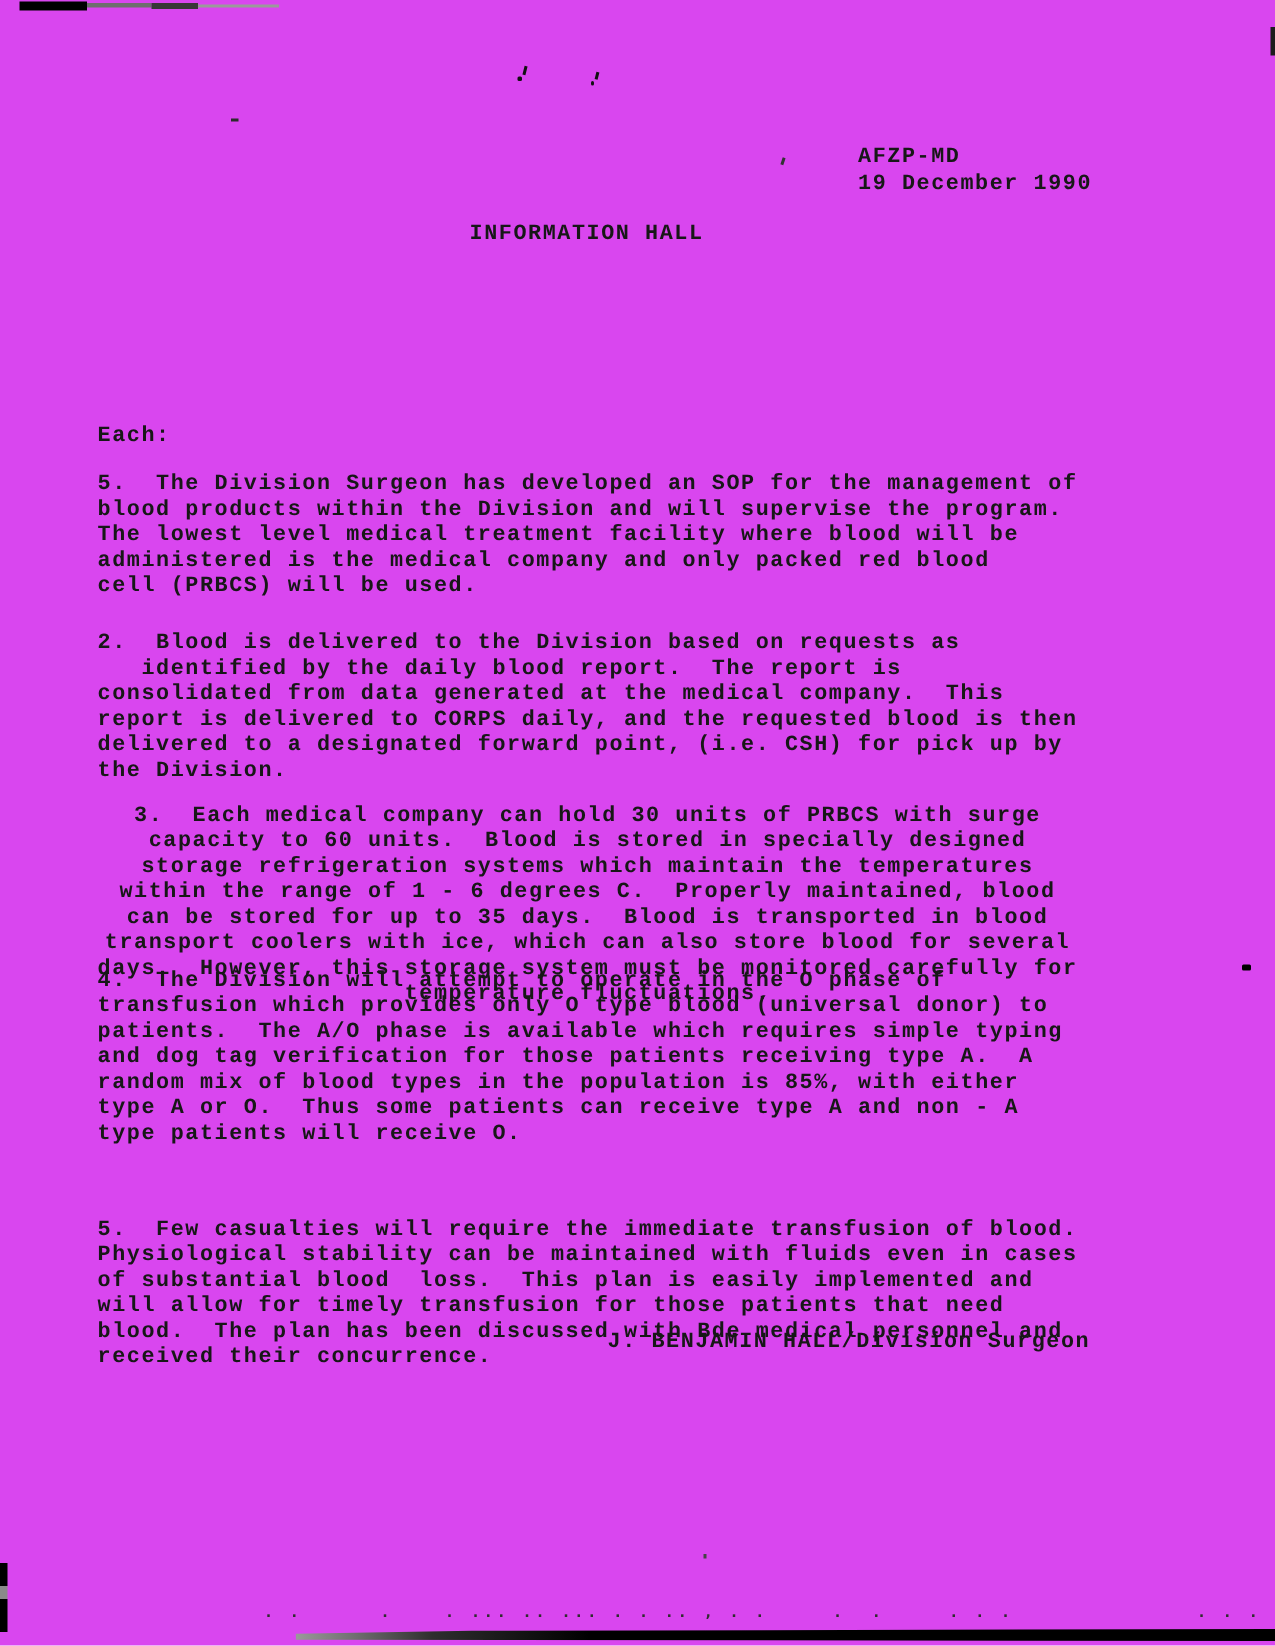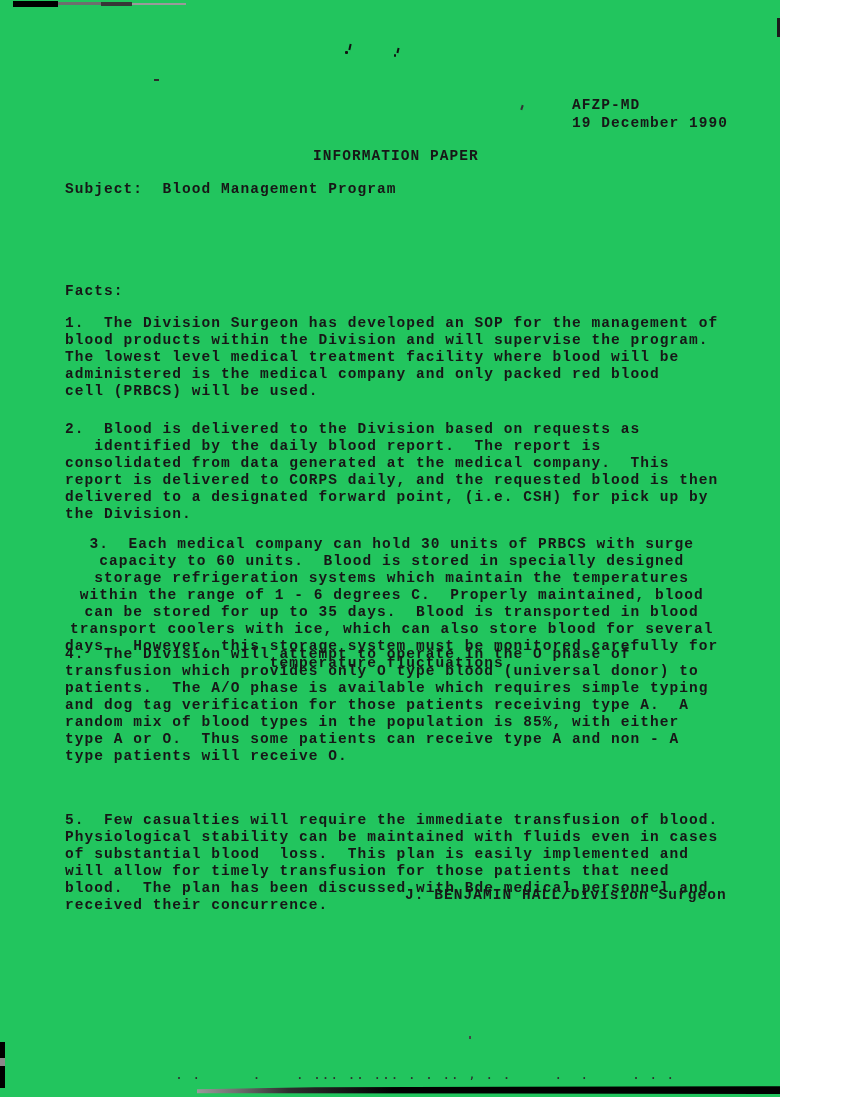--- a/index.html
+++ b/index.html
@@ -2,23 +2,23 @@
 <html><head>
 <meta charset="utf-8">
 <style>
   html, body {
     margin: 0;
     padding: 0;
     background: #ffffff;
   }
   .page {
     position: relative;
-    width: 780px;
+    width: 850px;
     height: 1097px;
-    background: #22c55e;
+    background: #d946ef;
     overflow: hidden;
   }
   
   .txt {
     position: absolute;
     font-family: "Liberation Mono", "DejaVu Sans Mono", monospace;
     font-weight: bold;
     font-size: 14.5px;
     line-height: 17px;
     letter-spacing: 1.05px;
@@ -105,28 +105,27 @@
     <div class="mark-dot"></div>
   </div>
   <div class="art" id="comma-speck"></div>
   <div class="art" id="mid-right-speck"></div>
   <div class="art" id="low-dot"></div>
   <div class="art" id="left-bottom-bar"></div>
 
   <div class="txt" id="hdr">AFZP-MD
 19 December 1990</div>
 
-  <div class="txt" id="title">INFORMATION PAPER</div>
-
-  <div class="txt" id="subject">Subject:  Blood Management Program</div>
+  <div class="txt" id="title">INFORMATION HALL</div>
 
 
-  <div class="txt" id="facts">Facts:</div>
 
-  <div class="txt" id="p1">1.  The Division Surgeon has developed an SOP for the management of
+  <div class="txt" id="facts">Each:</div>
+
+  <div class="txt" id="p1">5.  The Division Surgeon has developed an SOP for the management of
 blood products within the Division and will supervise the program.
 The lowest level medical treatment facility where blood will be
 administered is the medical company and only packed red blood
 cell (PRBCS) will be used.</div>
 
   <div class="txt" id="p2">2.  Blood is delivered to the Division based on requests as
    identified by the daily blood report.  The report is
 consolidated from data generated at the medical company.  This
 report is delivered to CORPS daily, and the requested blood is then
 delivered to a designated forward point, (i.e. CSH) for pick up by

